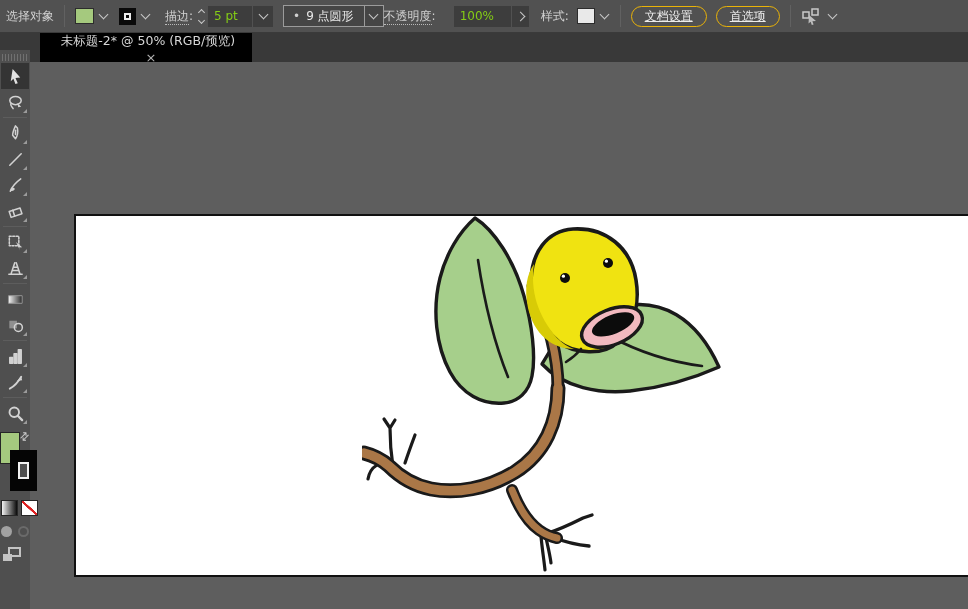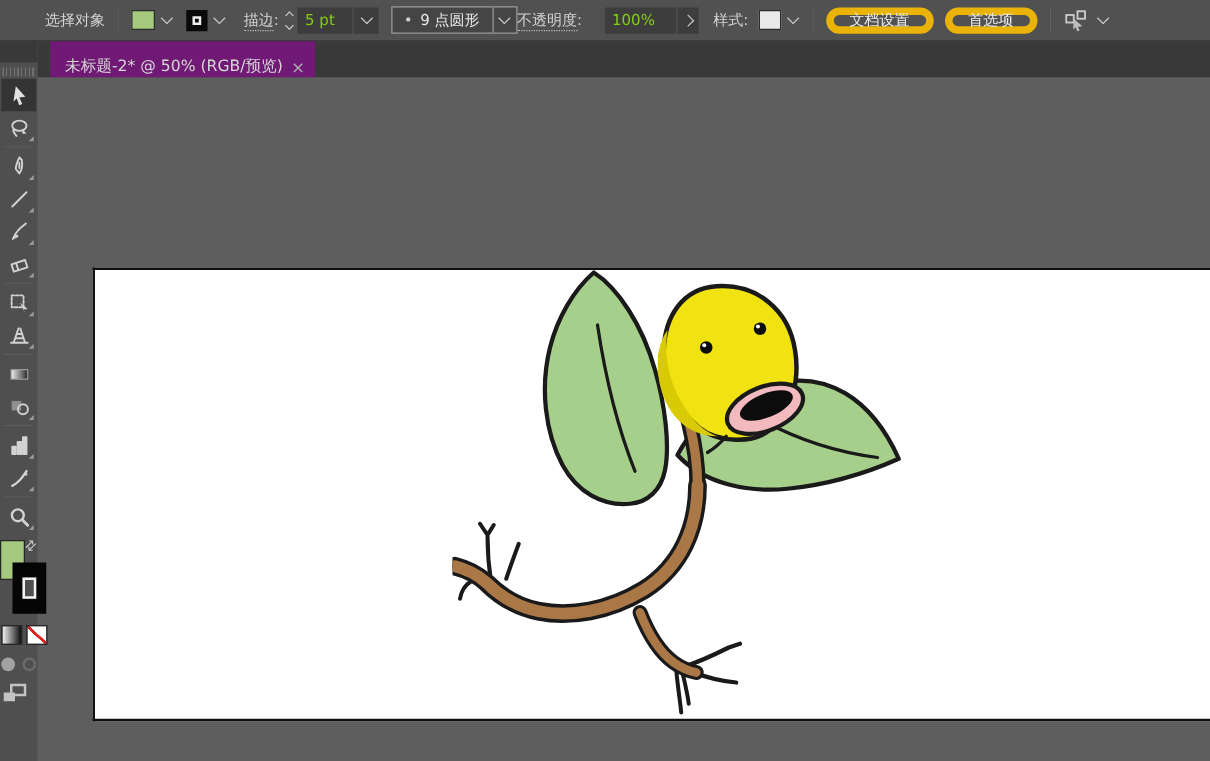--- a/index.html
+++ b/index.html
@@ -3,21 +3,21 @@
 <meta charset="utf-8">
 <style>
   * { margin:0; padding:0; box-sizing:border-box; }
   html,body { width:968px; height:609px; overflow:hidden;
     font-family:"DejaVu Sans","Liberation Sans",sans-serif; }
   body { background:#5e5e5e; position:relative; color:#d6d6d6; }
 
   
   .control-bar{ position:absolute; left:0; top:0; width:968px; height:33px;
     background:#515151; border-bottom:1px solid #3a3a3a;
-    display:flex; align-items:center; font-size:12px; white-space:nowrap;padding-left:30px; }
+    display:flex; align-items:center; font-size:12px; white-space:nowrap; }
   .vsep{ width:1px; height:22px; background:#3e3e3e; border-right:1px solid #616161; }
   .lbl{ color:#d2d2d2; }
   .lbl .u{ border-bottom:1px dotted #b9b9b9; padding-bottom:1px; }
   .swatch{ width:19px; height:16px; border:1px solid #2c2c2c; }
   .swatch.fill{ background:var(--fill-swatch-green,#a5c97e); }
   .swatch.style-sw{ background:#e9e9e9; width:18px; }
   .stroke-swatch{ width:17px; height:17px; background:#0a0a0a;
     display:flex; align-items:center; justify-content:center; }
   .stroke-swatch .hole{ width:7px; height:7px; border:2px solid #ededed; }
   .chev{ width:7px; height:7px; border-right:1.6px solid #c9c9c9; border-bottom:1.6px solid #c9c9c9;
@@ -28,28 +28,28 @@
   .stepper{ display:flex; flex-direction:column; align-items:center; gap:3px; margin:0 4px 0 6px; }
   .dark-field{ background:#3d3d3d; height:21px; display:flex; align-items:center;
     padding-left:6px; color:#84cc16; }
   .dark-chev-btn{ background:#3d3d3d; height:21px; width:20px; margin-left:1px;
     display:flex; align-items:center; justify-content:center; }
   .combo{ height:22px; border:1px solid #9b9b9b; background:#454545;
     display:flex; align-items:center; color:#e8e8e8; }
   .combo .chev-cell{ border-left:1px solid #9b9b9b; align-self:stretch;
     display:flex; align-items:center; justify-content:center; width:19px; }
   .stroke-line{ width:52px; height:3px; background:#0d0d0d; margin:0 7px 0 8px; }
-  .round-btn{ border:6px solid #eab308; border-radius:11px; height:21px;
-    padding:0 13px; display:flex; align-items:center; color:#ececec; background:transparent; font-size:12px; }
+  .round-btn{ border:1px solid #eab308; border-radius:11px; height:21px;
+    padding:0 13px; display:flex; align-items:center; color:#ececec; background:transparent; font-size:12px;text-decoration:underline; }
   .mini-icon svg{ display:block; }
 
   
   .tab-strip{ position:absolute; left:30px; top:33px; right:0; height:29px; background:#393939; }
-  .doc-tab{ position:absolute; left:10px; top:0; height:29px; width:212px; background:#701a75;
-    display:flex; align-items:flex-end; font-size:12.5px; color:#d6d6d6; padding:0 8px 0 12px; }
+  .doc-tab{ position:absolute; left:10px; top:0; height:29px; width:212px; background:#000000;
+    display:flex; align-items:center; font-size:12.5px; color:#d6d6d6; padding:0 8px 0 12px;flex-direction:column; }
   .doc-tab .title{ flex:1; }
   .doc-tab .close{ color:#b3b3b3; font-size:13px; margin-left:6px; cursor:default; }
 
   
   .toolbar{ position:absolute; left:0; top:33px; bottom:0; width:30px; background:#4f4f4f; z-index:5; }
   .toolbar .dark-cap{ height:17px; background:#393939; }
   .toolbar .grip{ height:7px; margin:4px 2px 2px 2px;
     background:repeating-linear-gradient(90deg,#707070 0 1px,transparent 1px 3px); }
   .tools{ display:flex; flex-direction:column; align-items:center; }
   .tool{ width:28px; height:26px; display:flex; align-items:center; justify-content:center; position:relative; }

